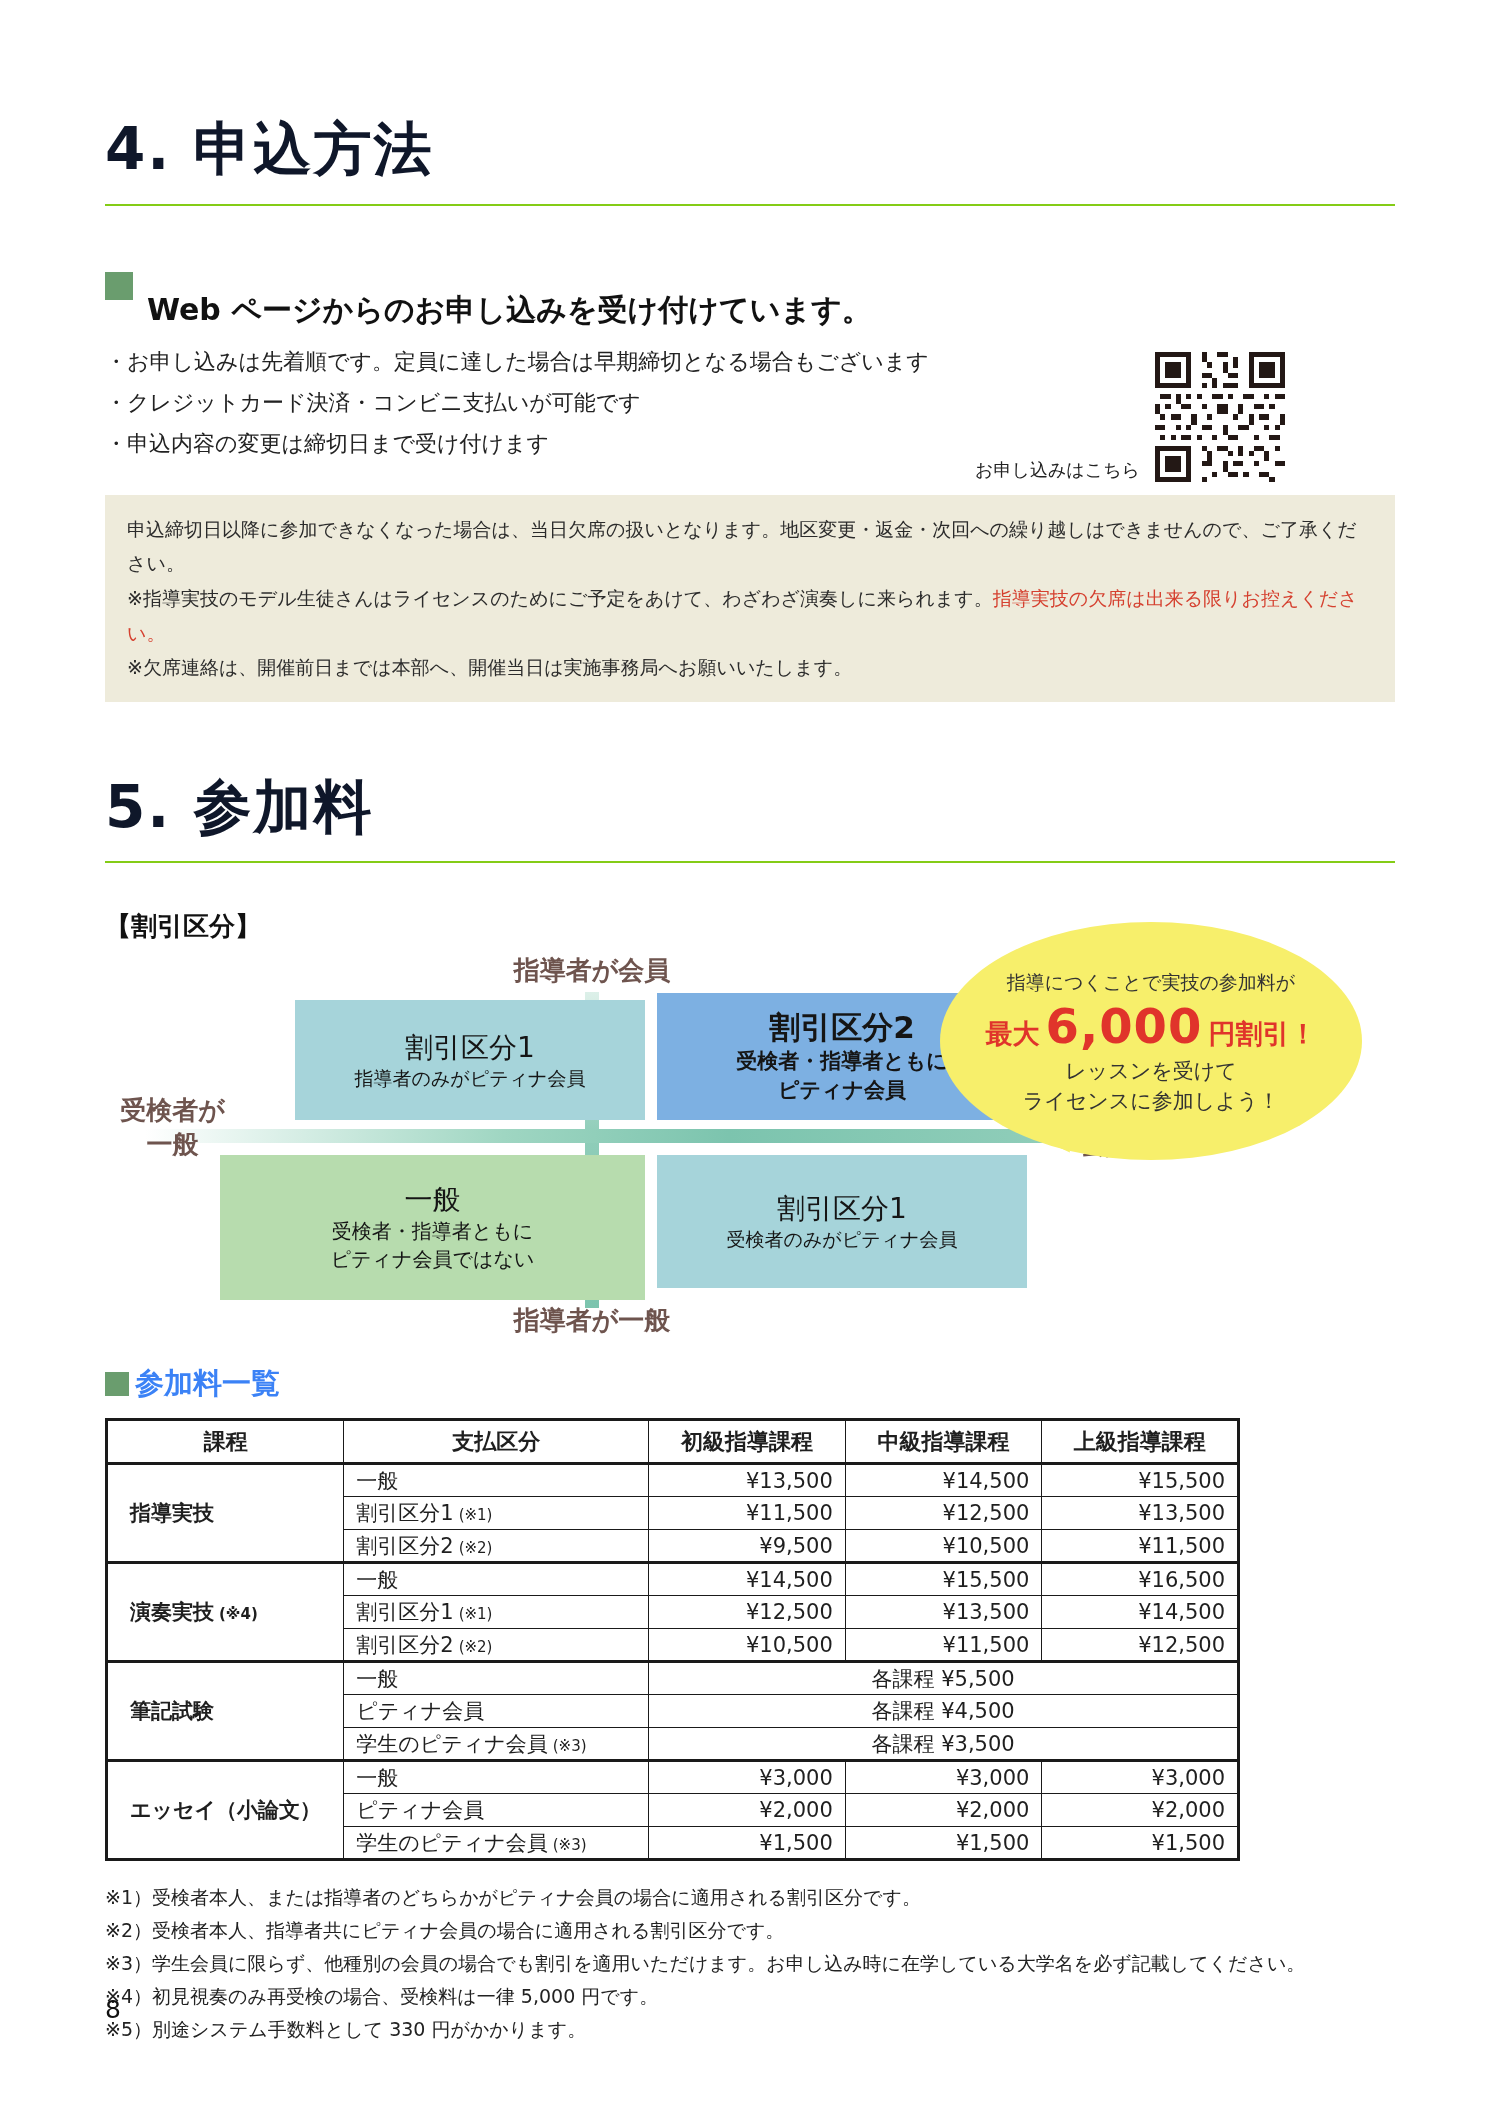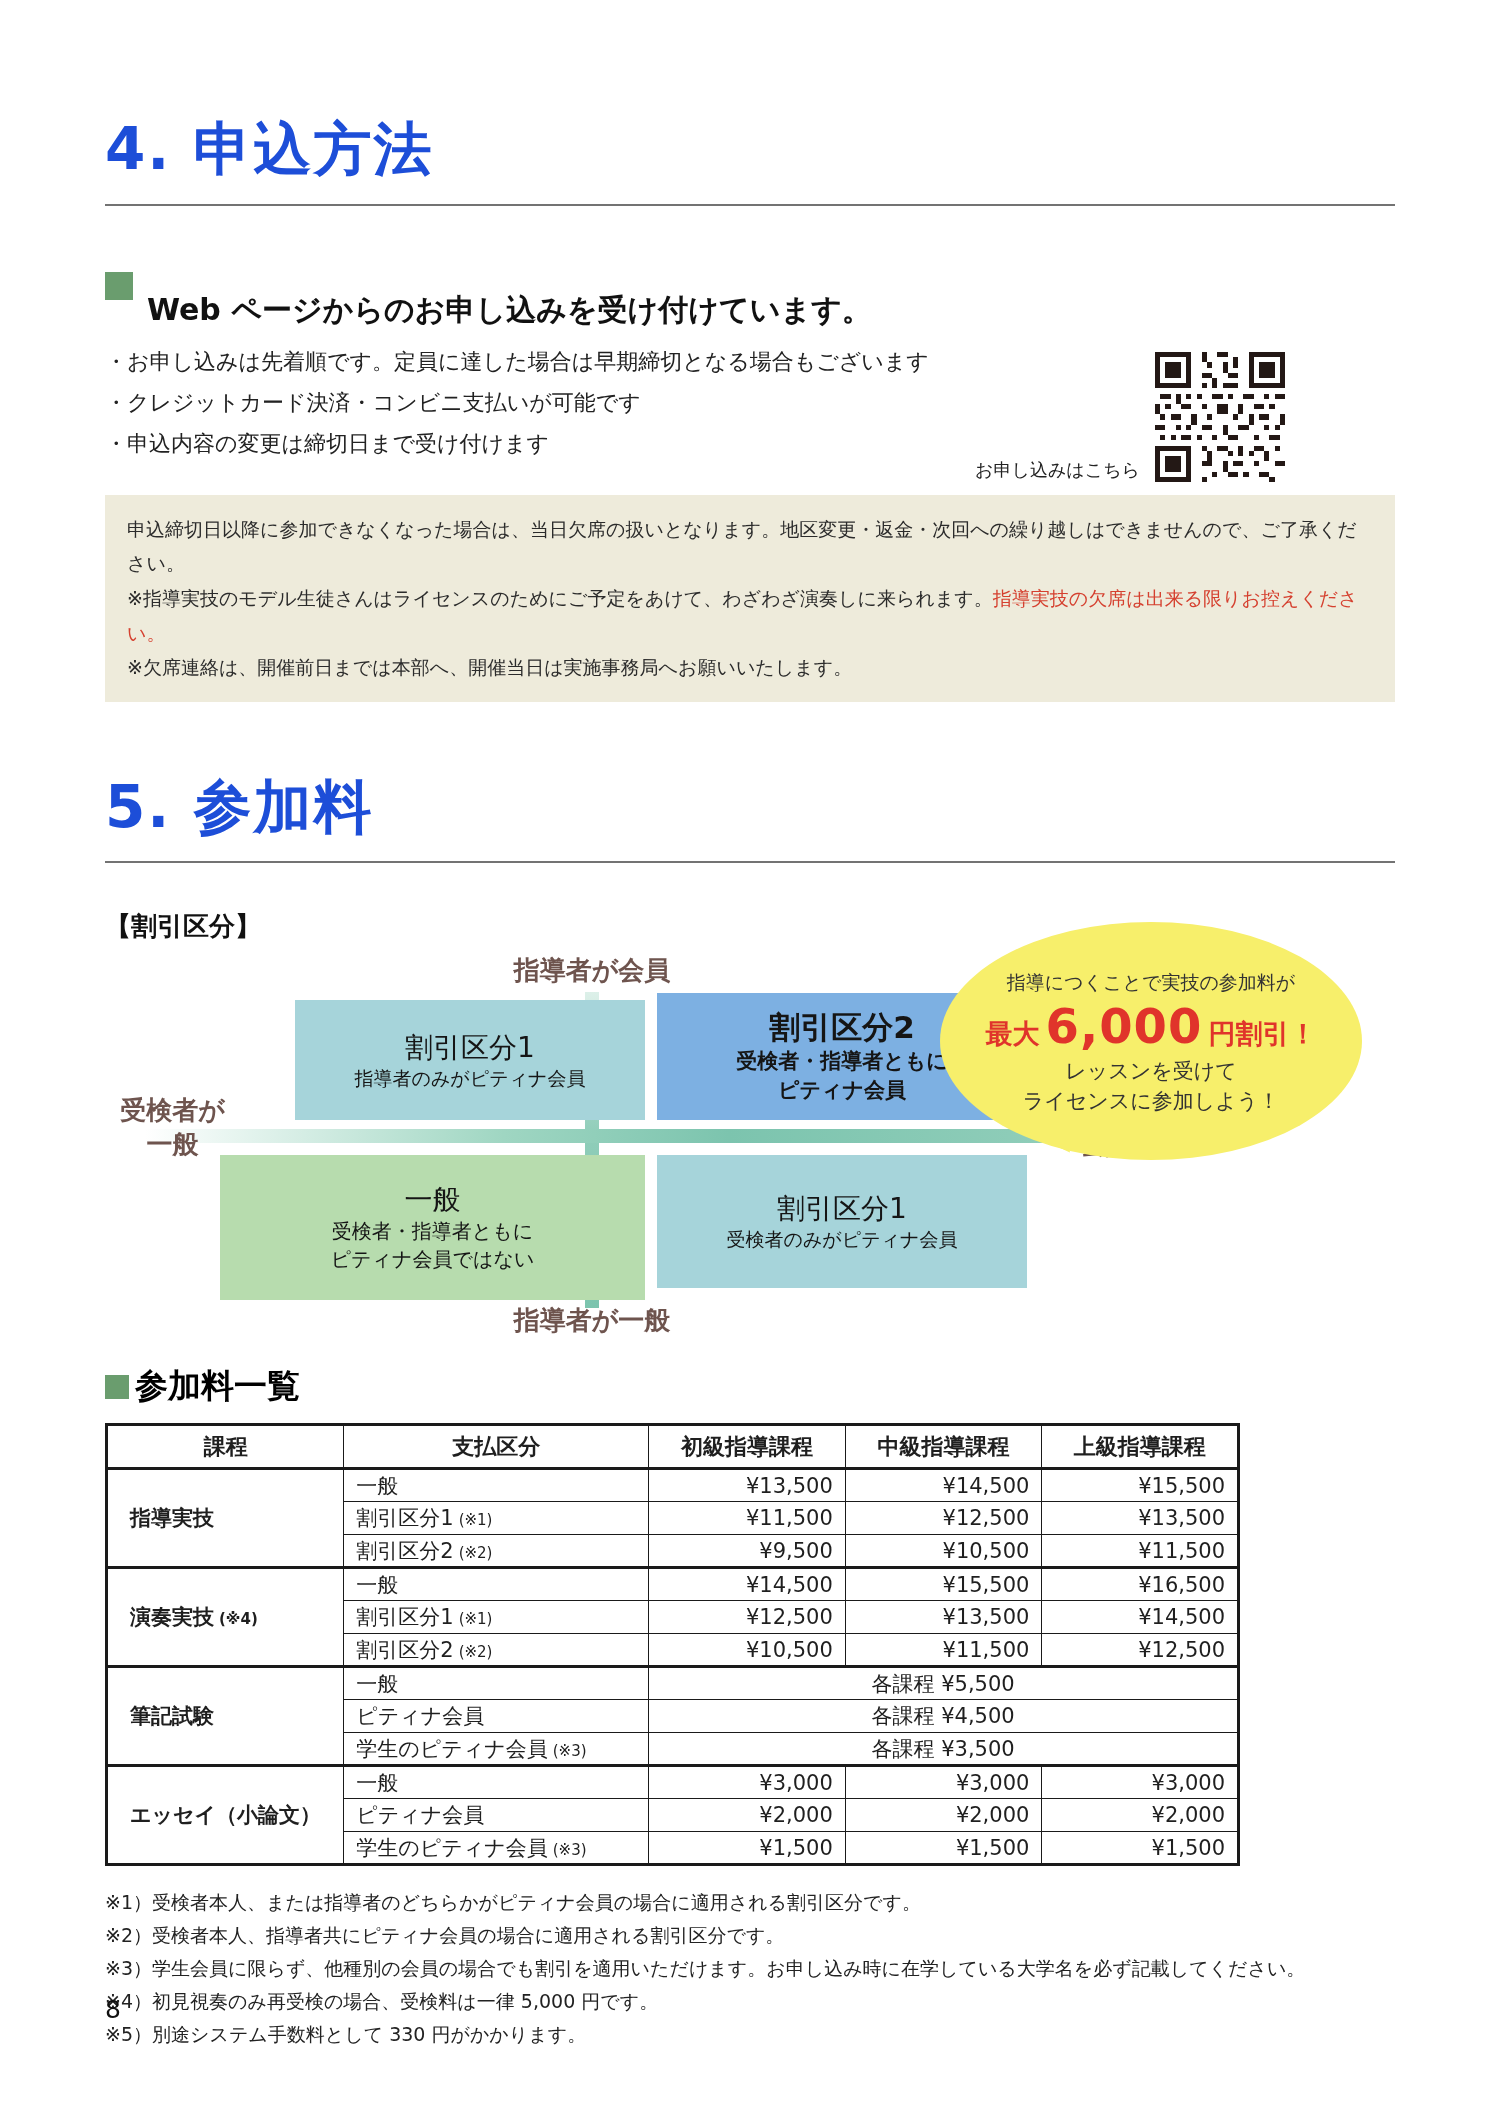--- a/index.html
+++ b/index.html
@@ -7,22 +7,22 @@
   .page {
     position:relative; width:1500px; height:2121px; margin:0 auto;
     background:#ffffff; overflow:hidden;
     font-family:"DejaVu Sans","Liberation Sans",sans-serif;
     color:#1f1f1f;
   }
   .content { position:absolute; left:105px; top:0; width:1290px; }
 
   
   .sec-title {
-    font-size:58px; font-weight:bold; color:#1d4ed8; letter-spacing:2px;
-    padding-bottom:22px; border-bottom:2px solid #737373; line-height:1.1;
+    font-size:58px; font-weight:bold; color:#0f172a; letter-spacing:2px;
+    padding-bottom:22px; border-bottom:2px solid #84cc16; line-height:1.1;
   }
   .sec4-title { margin-top:118px; }
   .sec5-title { margin-top:74px; }
 
   .subheading { display:flex; align-items:center; gap:14px; margin-top:36px; }
   .green-sq { width:28px; height:28px; background:#6a9d6e; flex:0 0 auto; }
   .subheading-text { font-size:30px; font-weight:bold; color:#111;margin-top:48px; }
 
   .bullets { margin-top:20px; padding-right:360px; }
   .bullet { font-size:22px; color:#222; line-height:1.0; margin-bottom:19px; }
@@ -73,21 +73,21 @@
   .bubble-l1 { font-size:19px; color:#333; margin-top:4px; }
   .bubble-amount { display:flex; align-items:baseline; color:#e0342b; font-weight:bold; margin:2px 0; }
   .bubble-max { font-size:27px; margin-right:6px; }
   .bubble-num { font-size:48px; letter-spacing:1px; }
   .bubble-suffix { font-size:27px; margin-left:6px; }
   .bubble-l3, .bubble-l4 { font-size:21px; color:#333; line-height:1.45; }
 
   
   .fee-heading { display:flex; align-items:center; gap:6px; margin-top:14px; }
   .fee-heading .green-sq-sm { width:24px; height:24px; background:#6a9d6e; }
-  .fee-heading-text { font-size:33px; font-weight:bold; color:#000000;text-align:center; }
+  .fee-heading-text { font-size:29px; font-weight:bold; color:#3b82f6;text-align:center; }
 
   table.fee { border-collapse:collapse; margin-top:14px; width:1135px; border:3px solid #1a1a1a; }
   table.fee th, table.fee td { border:1.5px solid #1a1a1a; }
   table.fee th { height:44px; font-size:22px; font-weight:bold; text-align:center; background:#fff;margin-left:20px; }
   table.fee td { height:33px; font-size:21px; background:#fff; }
   table.fee tr.gsep td { border-top:3px solid #1a1a1a; }
   table.fee thead th { border-bottom:3px solid #1a1a1a; }
   td.grp { font-size:23px; font-weight:bold; padding-left:22px; }
   td.g0 { background:#b9b1dc; } td.g1 { background:#e2a0c6; }
   td.g2 { background:#ddd692; } td.g3 { background:#f0b778; }

